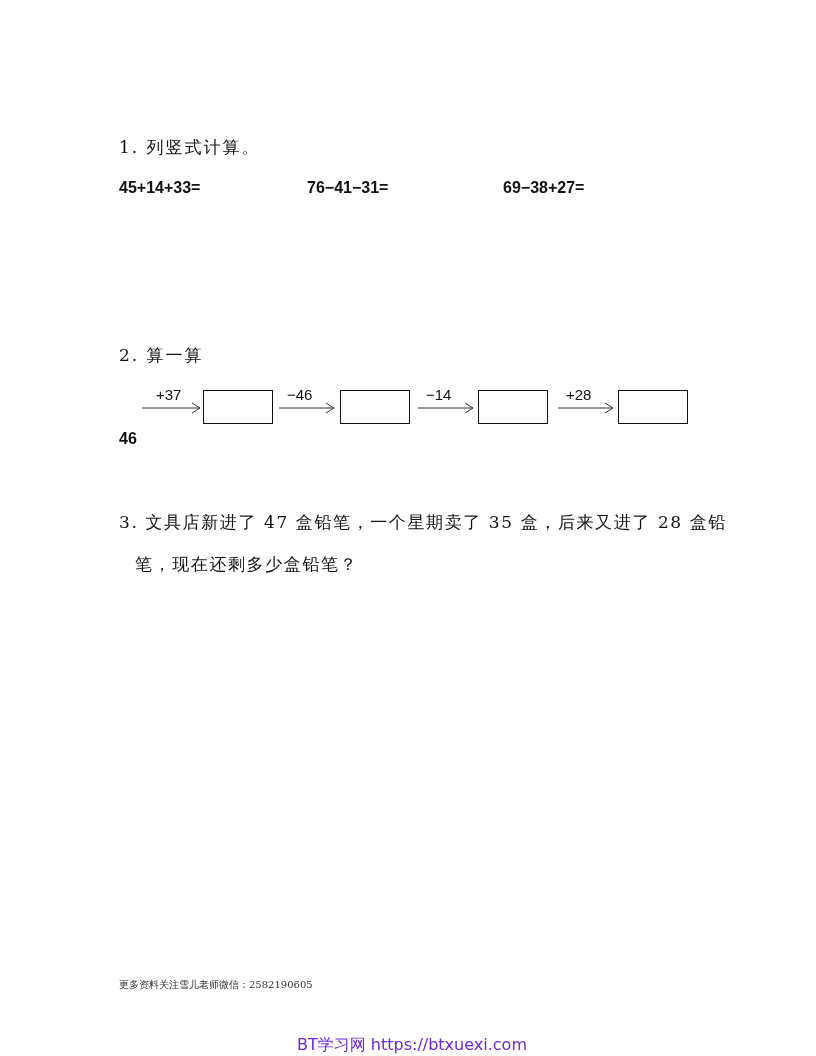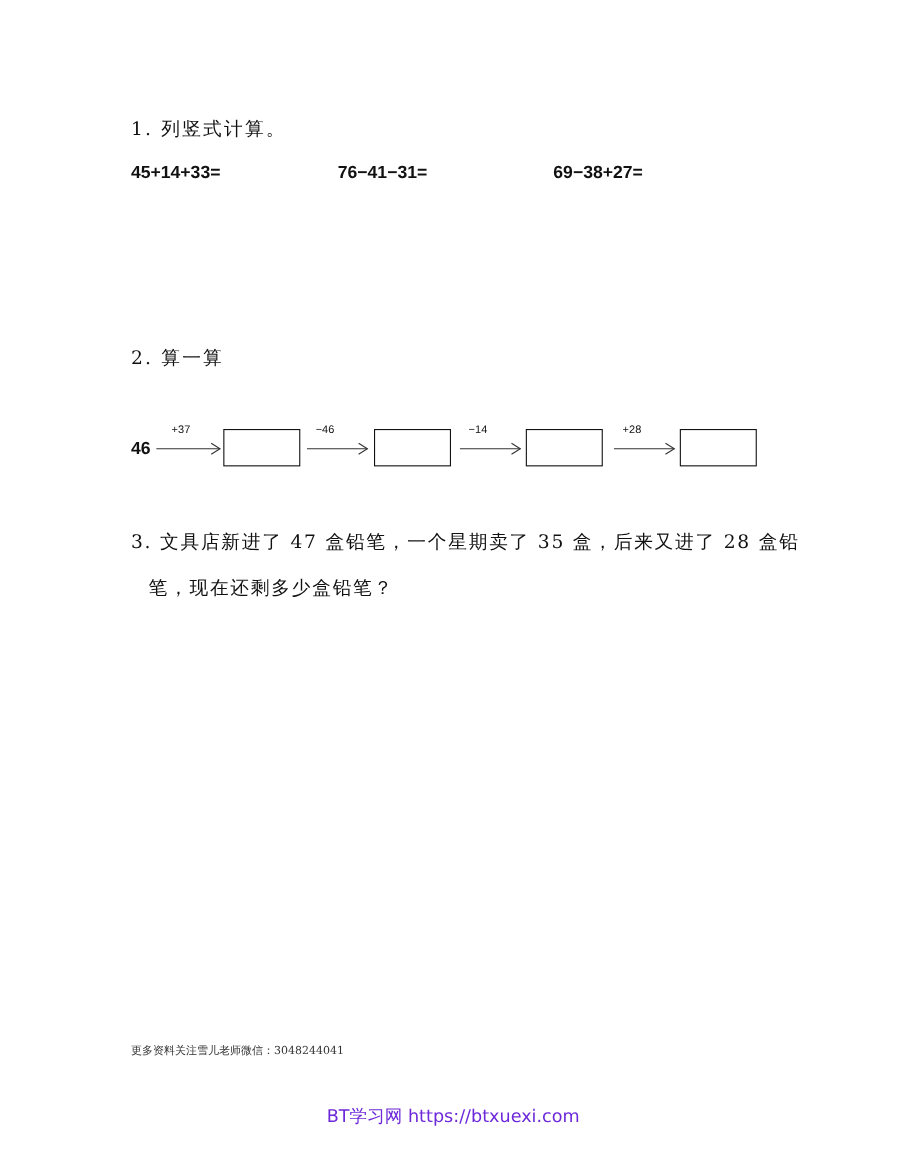--- a/index.html
+++ b/index.html
@@ -1,24 +1,24 @@
 <!DOCTYPE html>
 <html><head>
 <meta charset="utf-8">
 <style>
   html, body { margin: 0; padding: 0; background: #ffffff; }
   body { width: 816px; height: 1056px; position: relative; overflow: hidden; color: #111; }
-  .abs { position: absolute; white-space: nowrap; }
+  .abs { position: absolute; white-space: nowrap; margin-top: 30px; }
   .cjk { font-family: "DejaVu Serif", serif; }
   .q-title { font-size: 17px; letter-spacing: 2px; }
   .expr { font-size: 16px; font-family: "Liberation Sans", sans-serif; font-weight: bold; }
   .box { position: absolute; width: 68px; height: 32px; border: 1.3px solid #111; background: #fff; }
   .arrow { position: absolute; height: 14px; }
   .arrow svg { display: block; }
-  .op { position: absolute; font-size: 10px; font-family: "Liberation Sans", sans-serif; }
+  .op { position: absolute; font-size: 15px; font-family: "Liberation Sans", sans-serif; }
   .q3 { font-size: 17px; letter-spacing: 1.6px; font-family: "DejaVu Serif", serif; }
   .footnote { font-size: 10px; font-family: "DejaVu Serif", serif; color: #333; }
   .watermark { font-size: 16px; font-family: "DejaVu Sans", sans-serif; color: #6d28d9; }
 </style>
 </head>
 <body>
 
 <div class="abs cjk q-title" style="left:119px; top:106px;">1. 列竖式计算。</div>
 <div class="abs expr" style="left:119px; top:149px;">45+14+33=</div>
 <div class="abs expr" style="left:307px; top:149px;">76−41−31=</div>
@@ -60,14 +60,14 @@
   <svg width="56" height="14">
       <line x1="0" y1="7" x2="55" y2="7" stroke="#333" stroke-width="1"></line>
       <polyline points="47,2 55,7 47,12" fill="none" stroke="#333" stroke-width="1"></polyline>
     </svg>
 </div>
 <div class="box" style="left:618px; top:390px;"><span></span></div>
 
 <div class="abs q3" style="left:119px; top:481px;">3. 文具店新进了 47 盒铅笔，一个星期卖了 35 盒，后来又进了 28 盒铅</div>
 <div class="abs q3" style="left:135px; top:523px;">笔，现在还剩多少盒铅笔？</div>
 
-<div class="abs footnote" style="left:119px; top:948px;">更多资料关注雪儿老师微信：3048244041</div>
+<div class="abs footnote" style="left:119px; top:948px;">更多资料关注雪儿老师微信：2582190605</div>
 <div class="abs watermark" style="left:297px; top:1005px;">BT学习网 https://btxuexi.com</div>
 
 </body></html>

